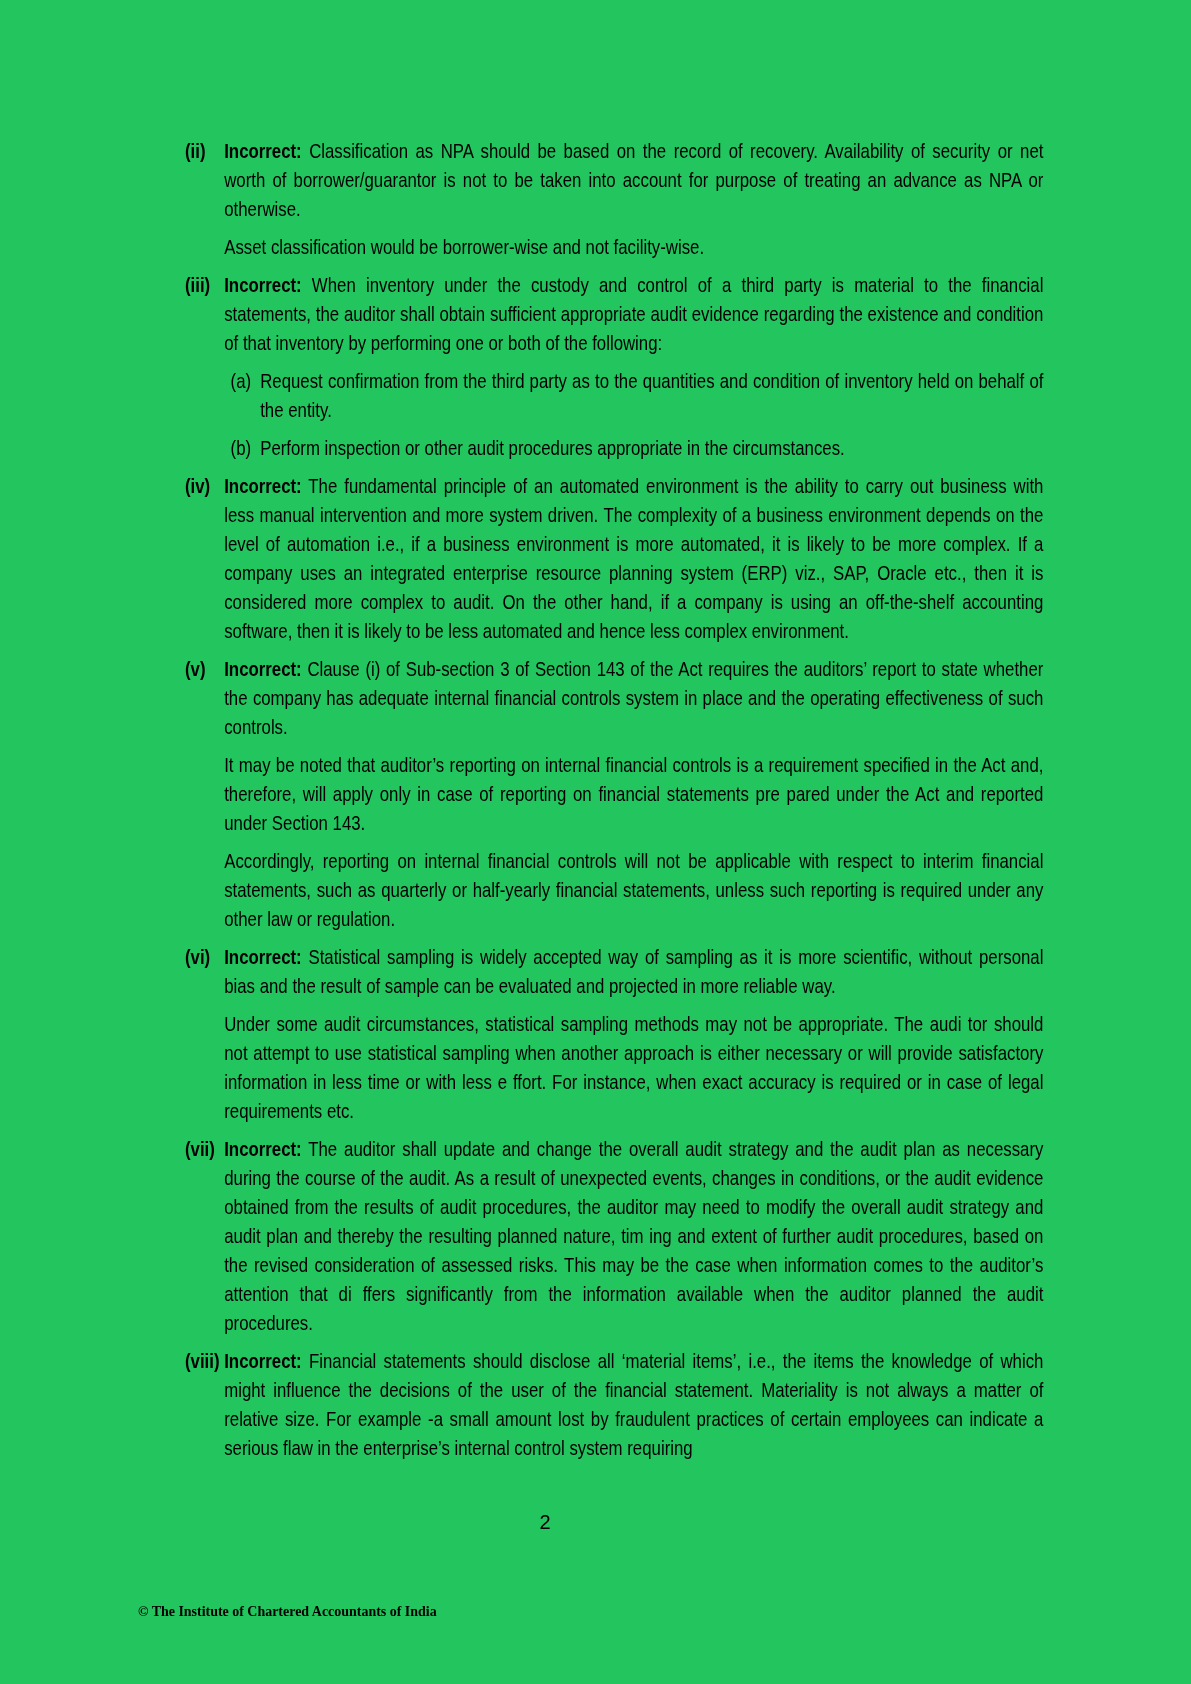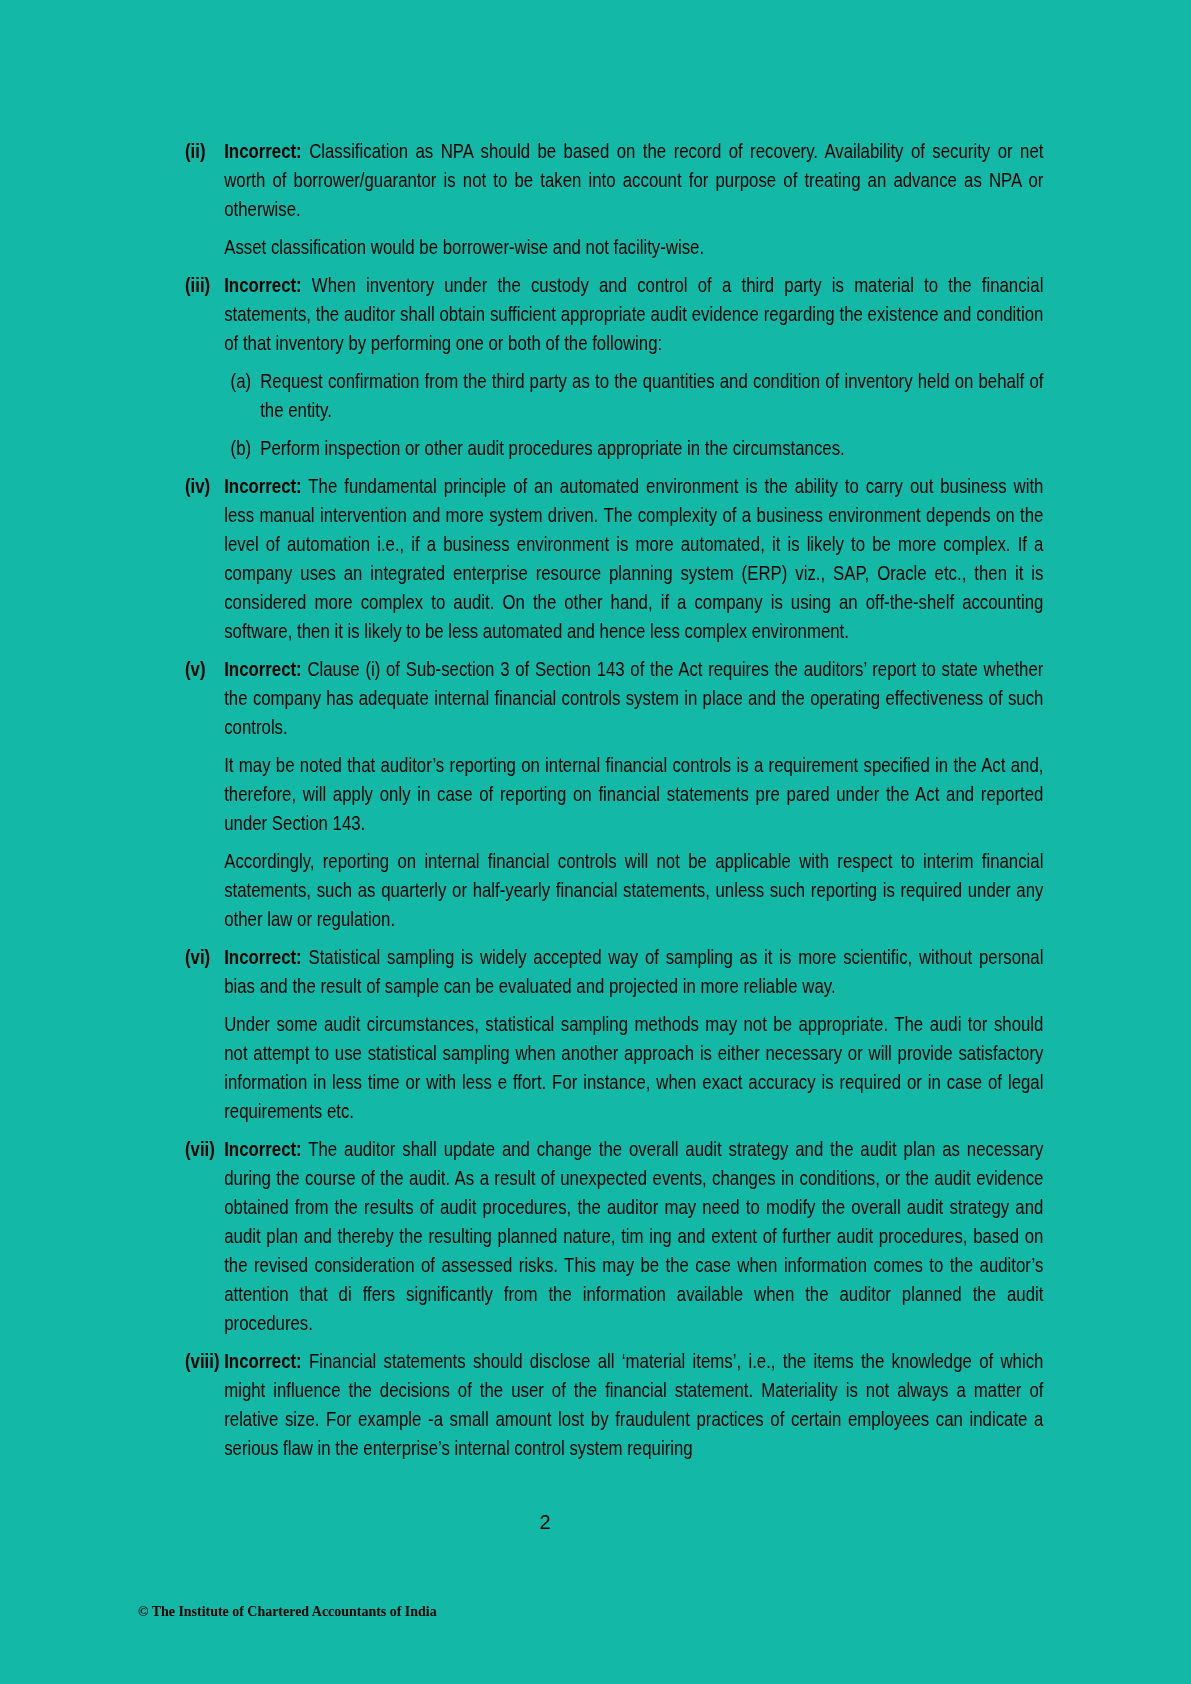--- a/index.html
+++ b/index.html
@@ -10,21 +10,21 @@
   body {
     width: 1191px;
     height: 1684px;
     position: relative;
     font-family: "Liberation Sans", "DejaVu Sans", sans-serif;
     color: #000000;
   }
   .page {
     position: absolute;
     inset: 0;
-    background: #14b8a6;
+    background: #22c55e;
     overflow: hidden;
   }
   .content {
     position: absolute;
     left: 185px;
     top: 136px;
     width: 1073px;
     transform: scaleX(0.8);
     transform-origin: 0 0;
     font-size: 21px;

